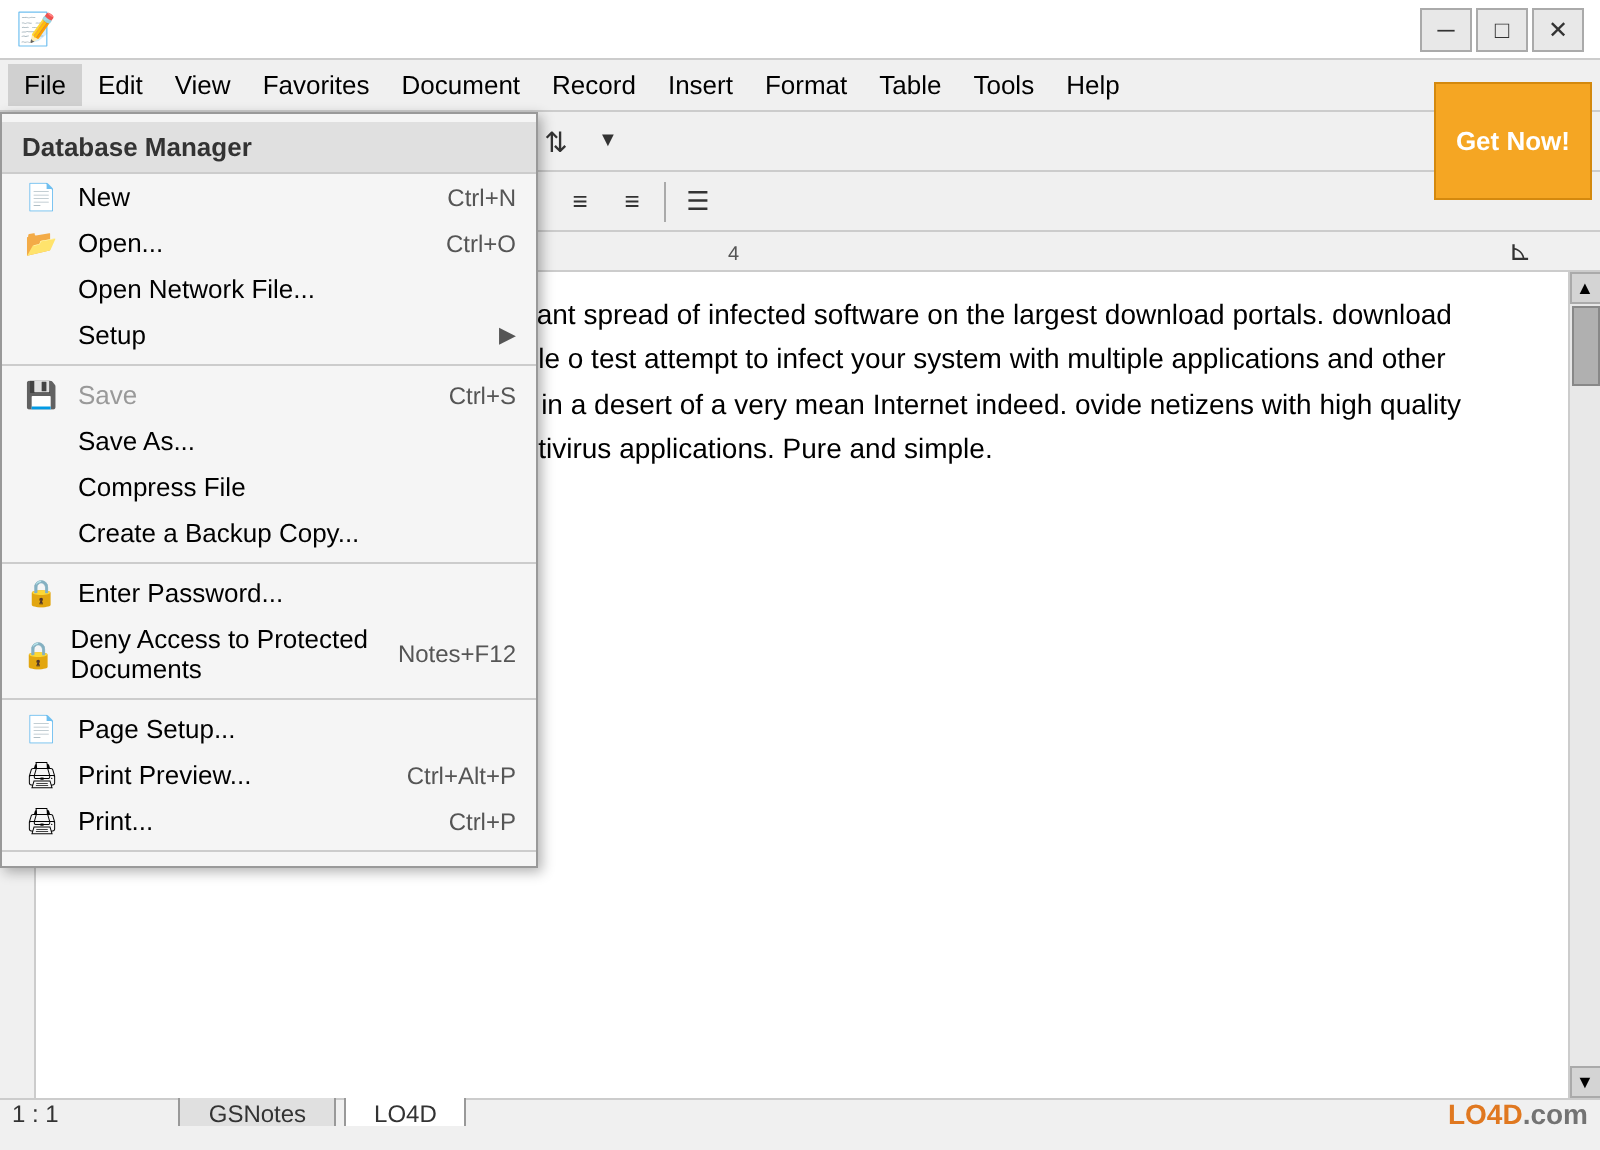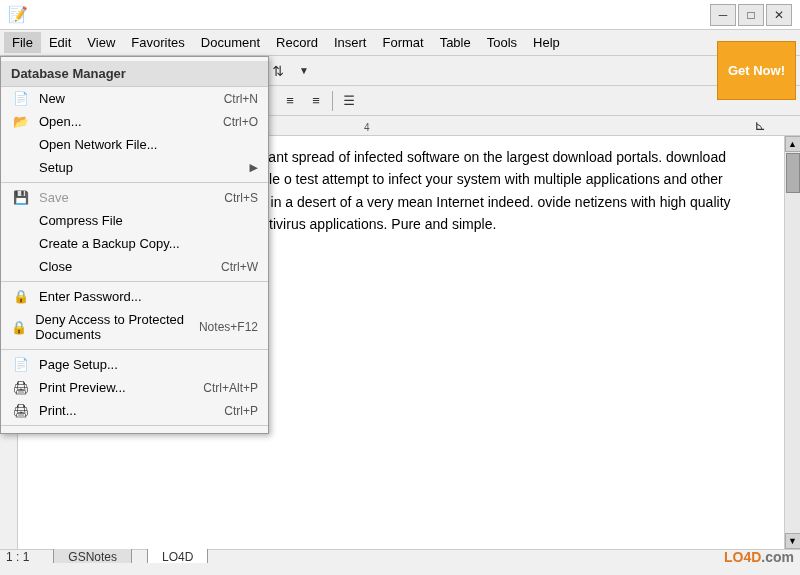--- a/index.html
+++ b/index.html
@@ -154,21 +154,21 @@
     .status-bar {
       background: #f0f0f0;
       border-top: 1px solid #ccc;
       height: 14px;
       display: flex;
       align-items: center;
       padding: 0 6px;
       font-size: 12px;
       color: #333;
     }
-    .status-tabs { display: flex; gap: 15px; margin-left: 24px; }
+    .status-tabs { display: flex; gap: 4px; margin-left: 60px; }
     .status-tab {
       padding: 2px 14px;
       border: 1px solid #999;
       background: #e0e0e0;
       font-size: 12px;
       cursor: pointer;
     }
     .status-tab.active { background: #fff; border-bottom: 1px solid #fff; }
     .status-logo { margin-left: auto; font-size: 14px; font-weight: bold; color: #e07820; }
     .status-logo span { color: #444; }
@@ -341,30 +341,29 @@
 
   <div class="menu-divider"></div>
 
   <div class="drop-item disabled">
     <div class="icon-area">💾</div>
     <span>Save</span>
     <span class="shortcut">Ctrl+S</span>
   </div>
   <div class="drop-item">
     <div class="icon-area"></div>
+    <span>Save As...</span>
+  </div>
+  <div class="drop-item">
+    <div class="icon-area"></div>
     <span>Compress File</span>
   </div>
   <div class="drop-item">
     <div class="icon-area"></div>
     <span>Create a Backup Copy...</span>
-  </div>
-  <div class="drop-item">
-    <div class="icon-area"></div>
-    <span>Close</span>
-    <span class="shortcut">Ctrl+W</span>
   </div>
 
   <div class="menu-divider"></div>
 
   <div class="drop-item">
     <div class="icon-area">🔒</div>
     <span>Enter Password...</span>
   </div>
   <div class="drop-item">
     <div class="icon-area">🔒</div>

